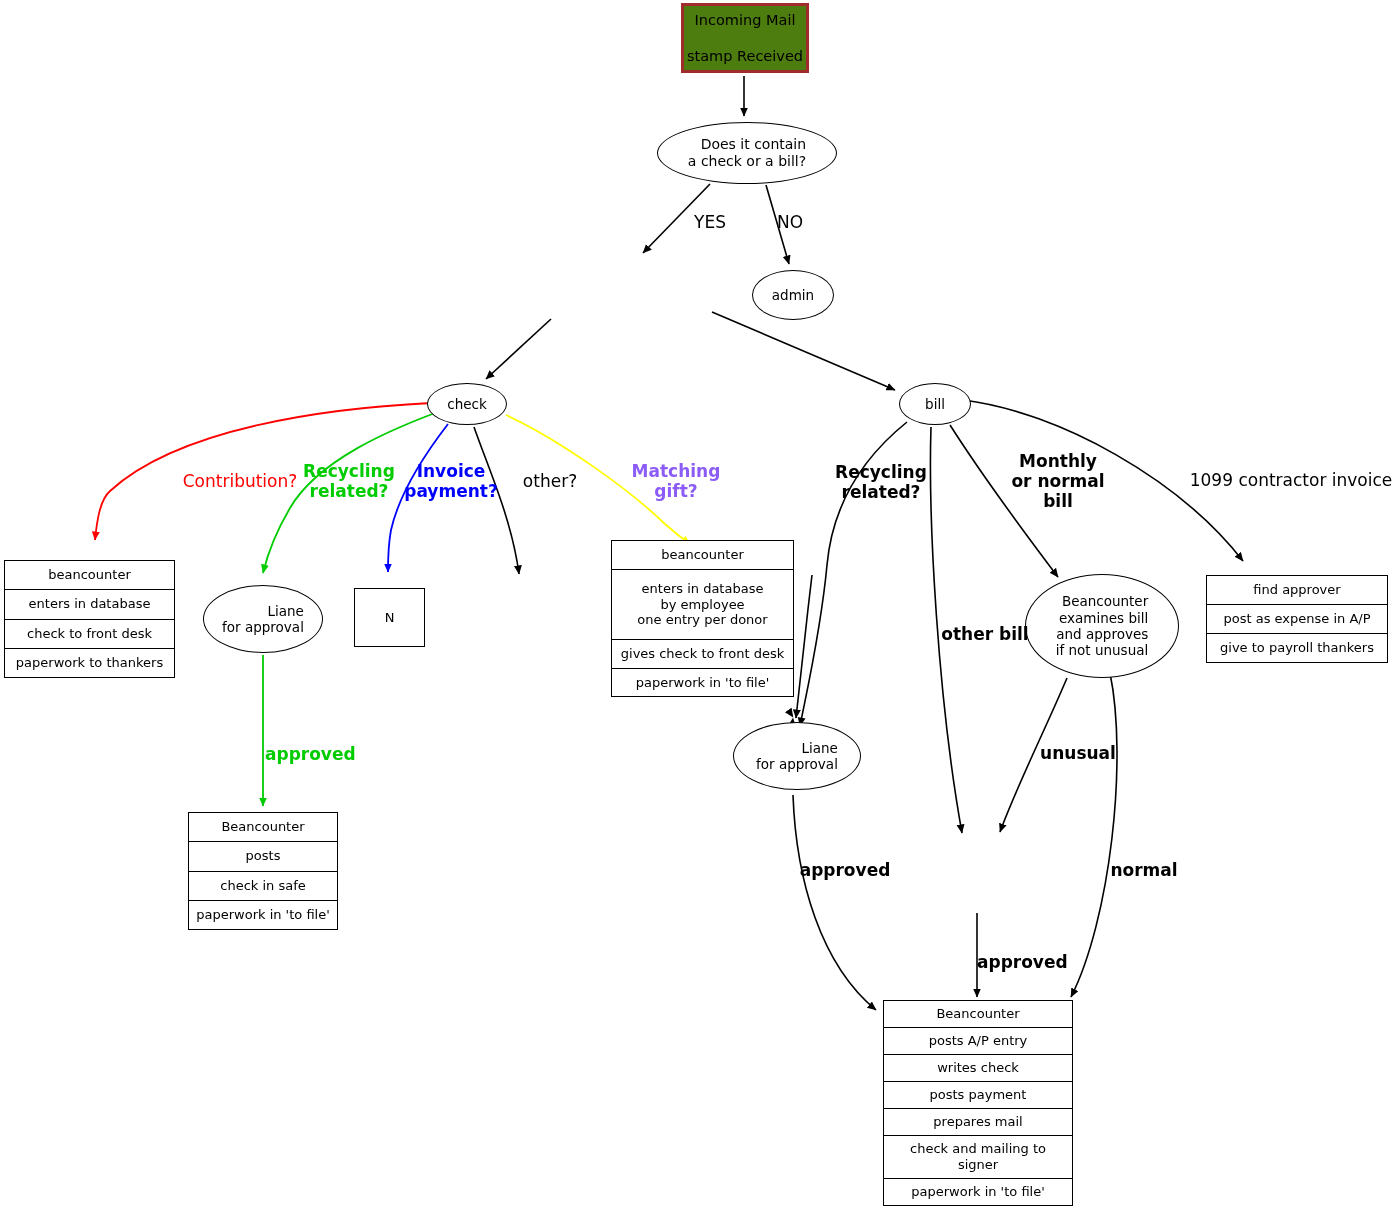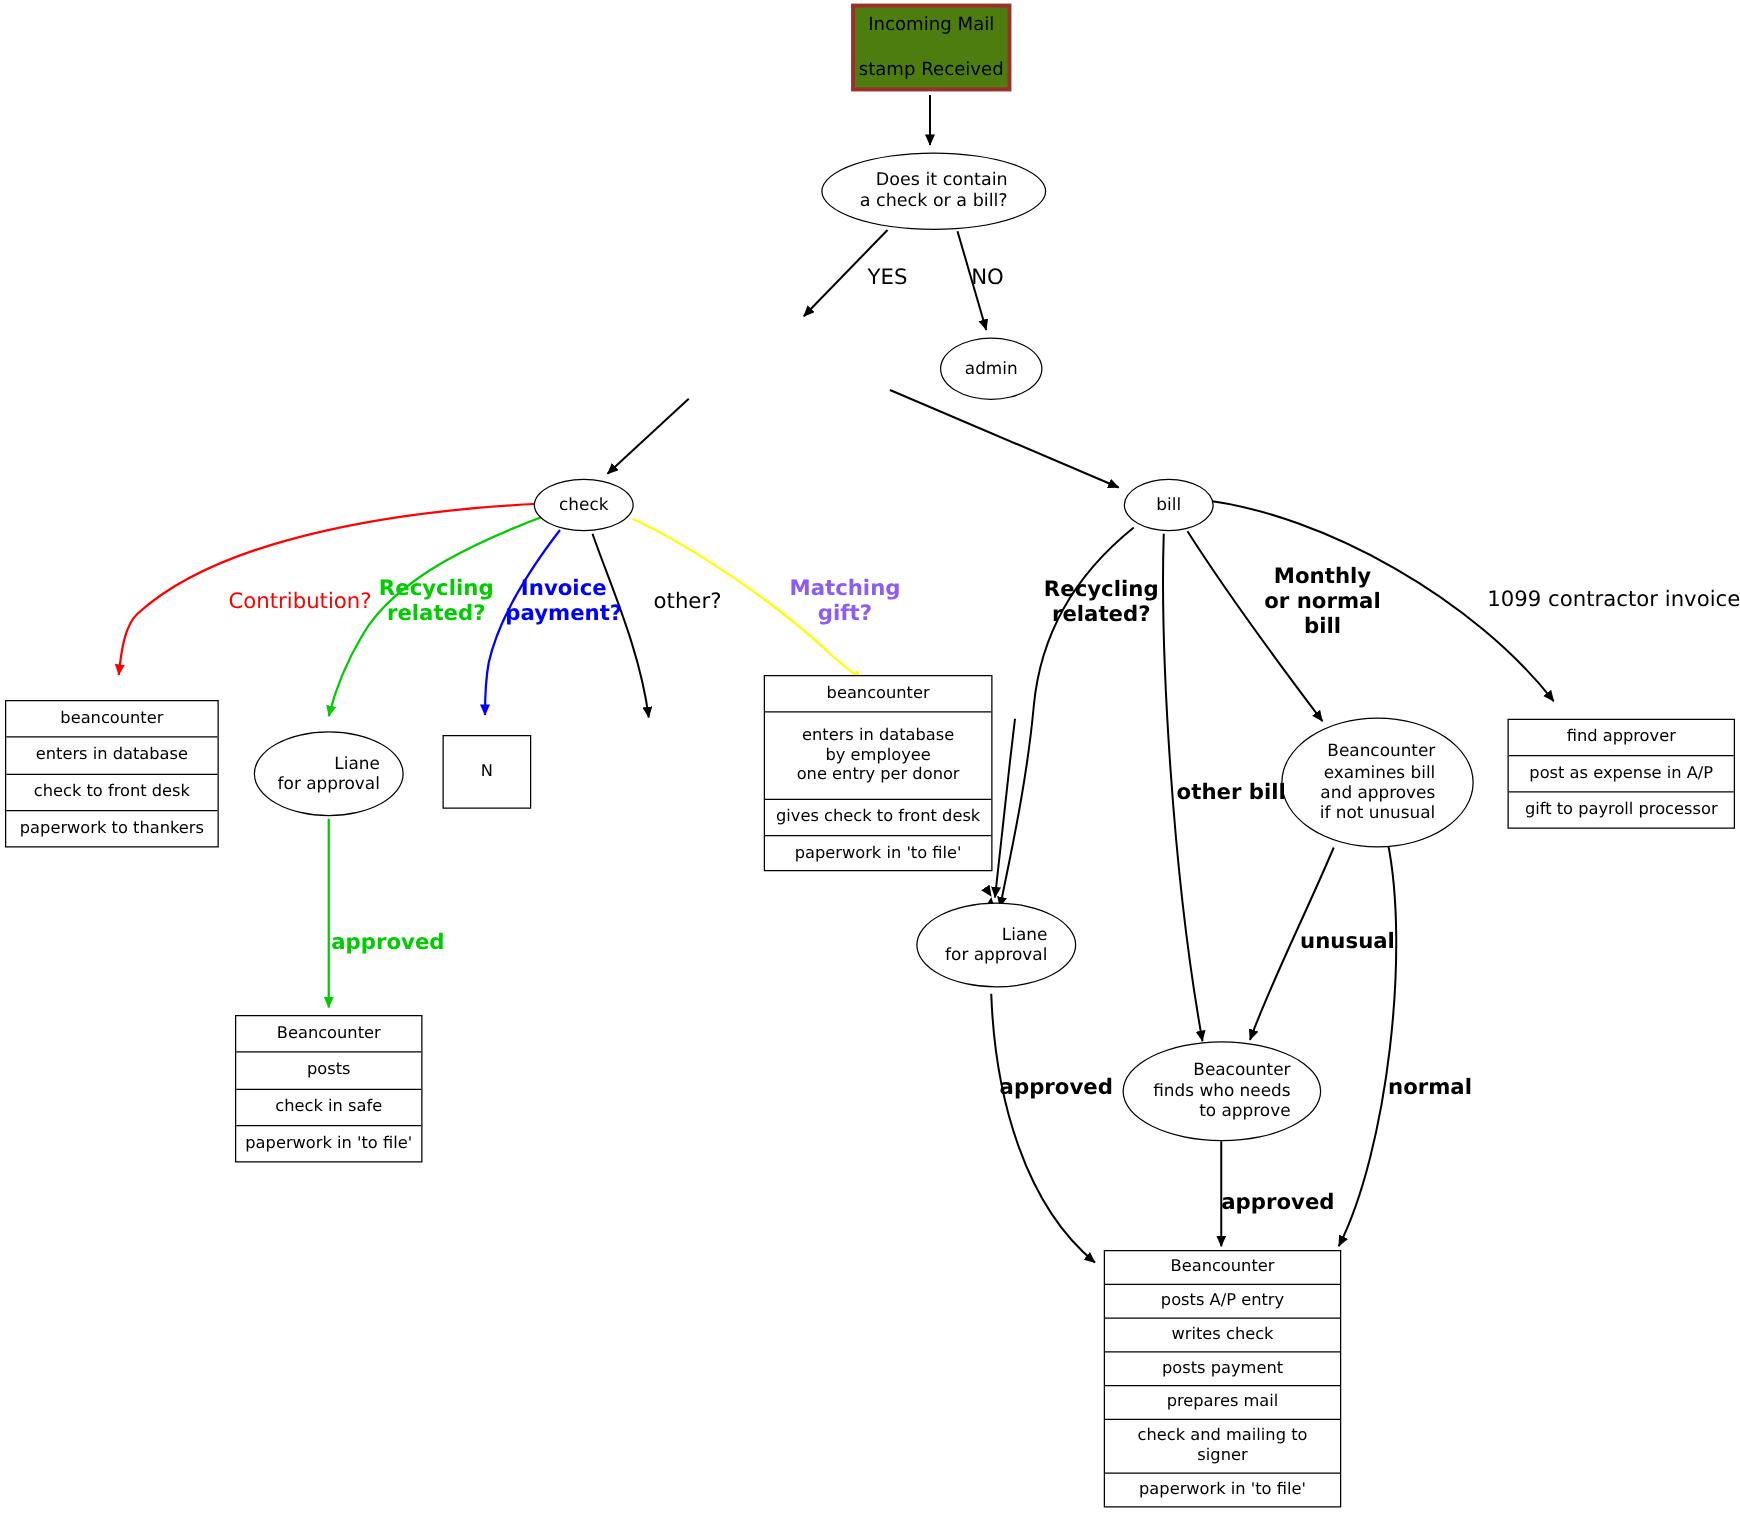--- a/index.html
+++ b/index.html
@@ -169,26 +169,23 @@
 for approval</div>
 
   <div class="node ellipse" style="left:1025px;top:574px;width:154px;height:104px;font-size:13.5px;white-space:pre-line;">Beancounter
 examines bill
 and approves
 if not unusual</div>
 
   <div class="node recordbox" style="left:1206px;top:575px;width:182px;height:88px;font-size:13px;">
     <div class="cell">find approver</div>
     <div class="cell">post as expense in A/P</div>
-    <div class="cell">gift to payroll processor</div>
-  </div>
-
-  <div class="node ellipse" style="left:898px;top:833px;width:159px;height:80px;font-size:13.5px;white-space:pre-line;">Beacounter
-finds who needs
-to approve</div>
+    <div class="cell">give to payroll thankers</div>
+  </div>
+
 
   <div class="node recordbox" style="left:883px;top:1000px;width:190px;height:206px;font-size:13px;">
     <div class="cell">Beancounter</div>
     <div class="cell">posts A/P entry</div>
     <div class="cell">writes check</div>
     <div class="cell">posts payment</div>
     <div class="cell">prepares mail</div>
     <div class="cell">check and mailing to signer</div>
     <div class="cell">paperwork in 'to file'</div>
   </div>

